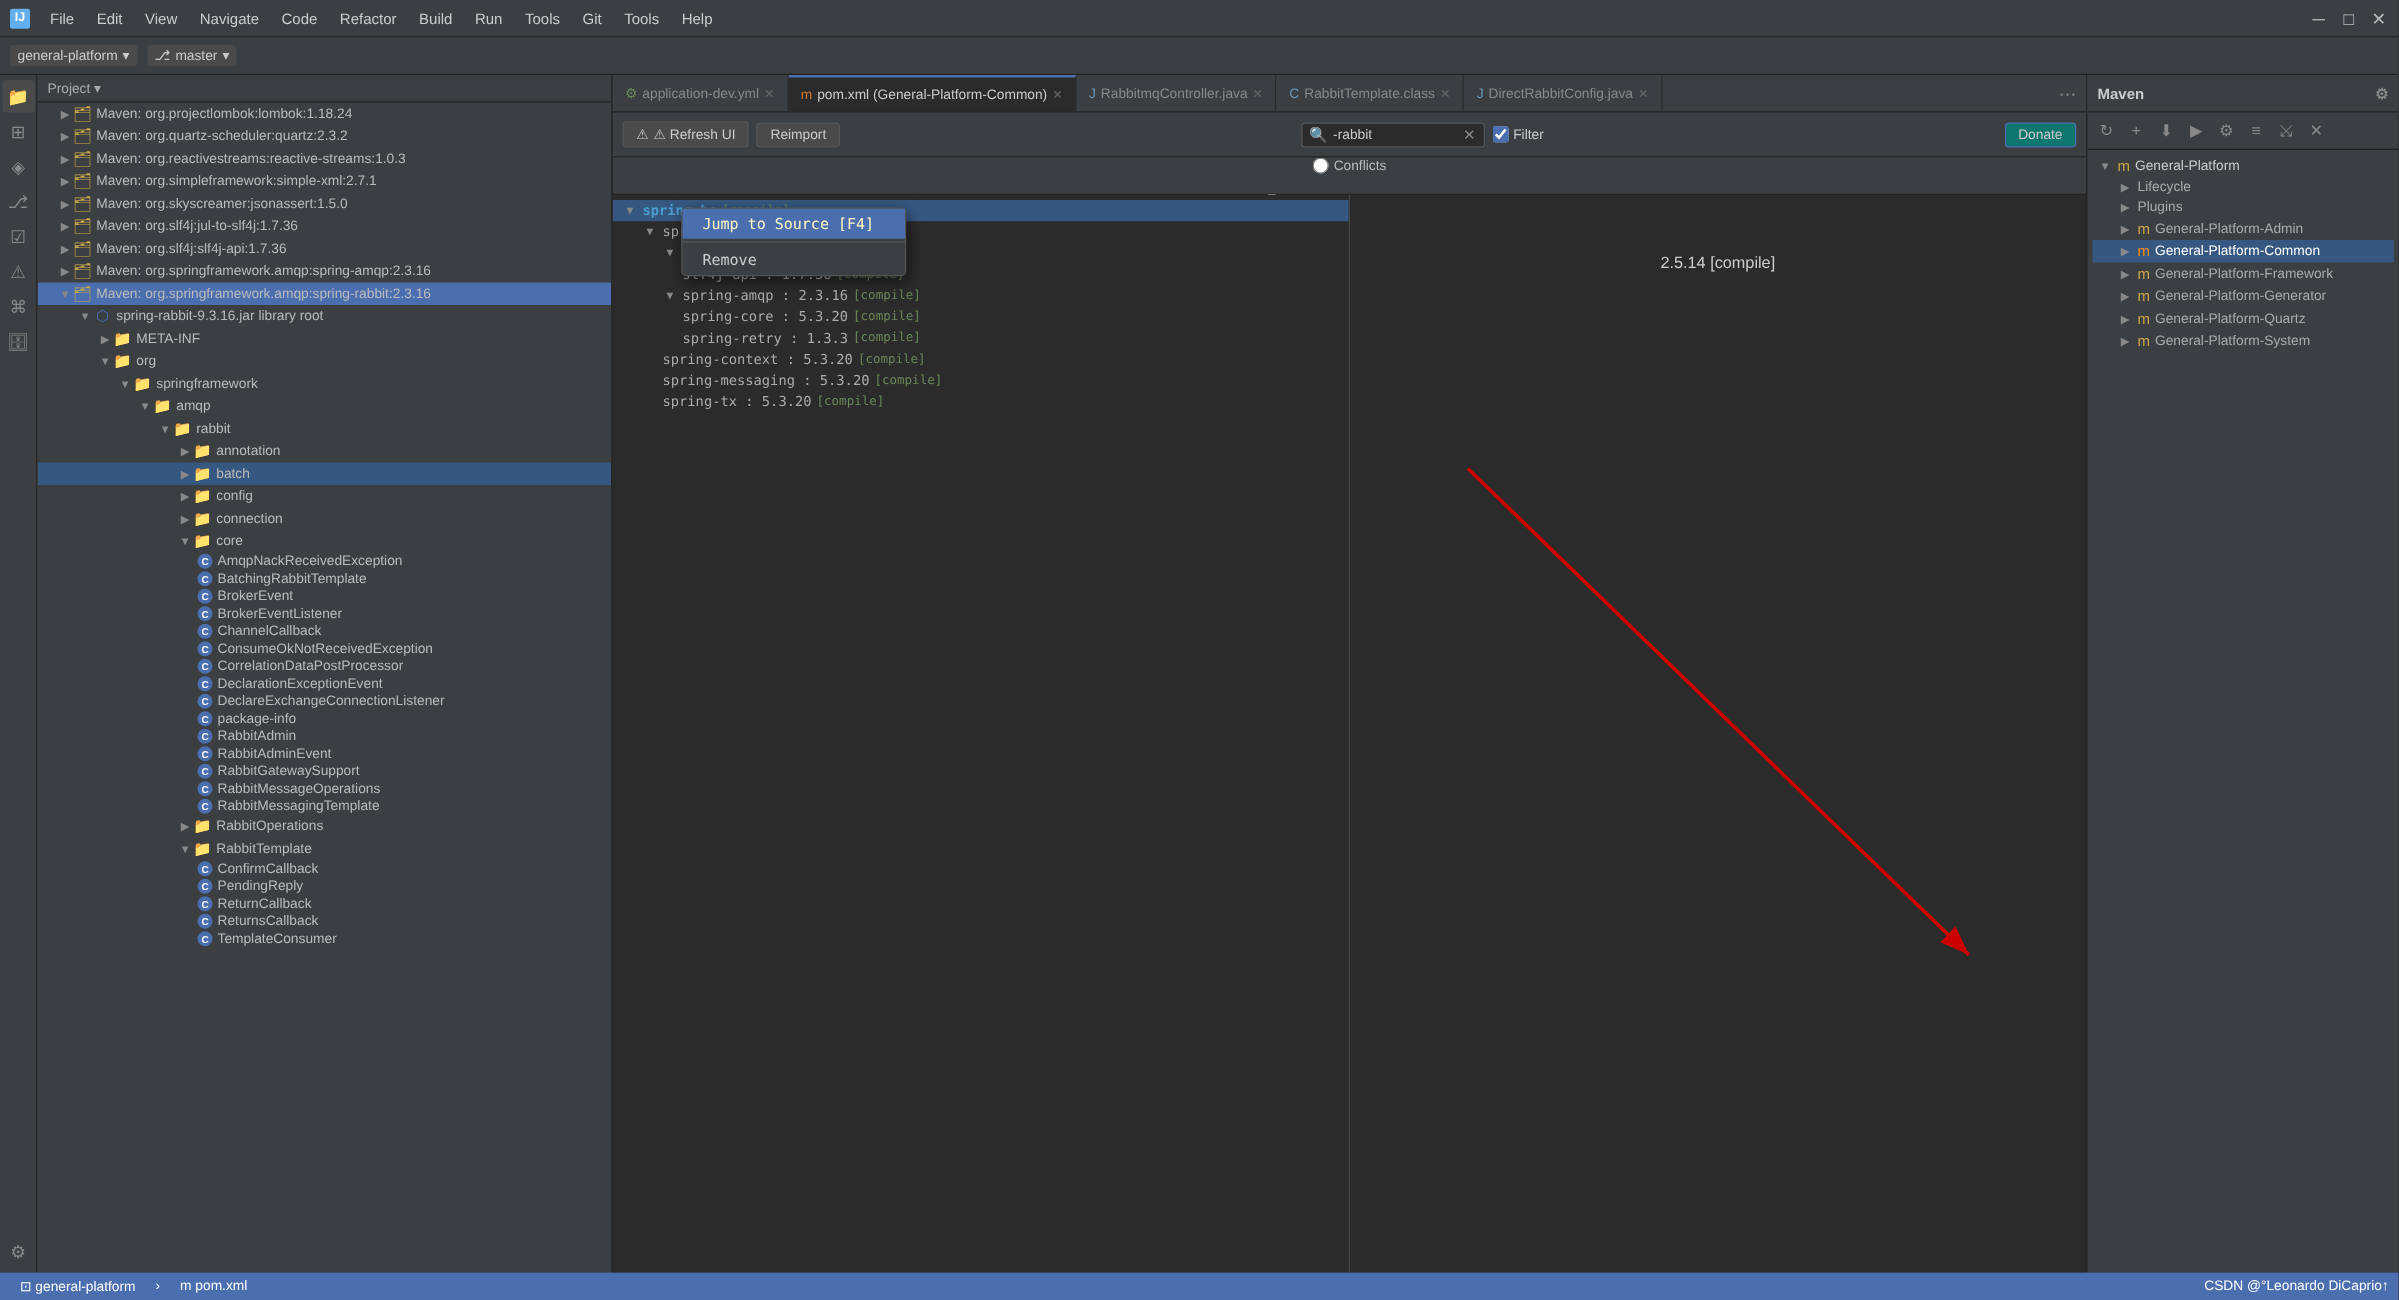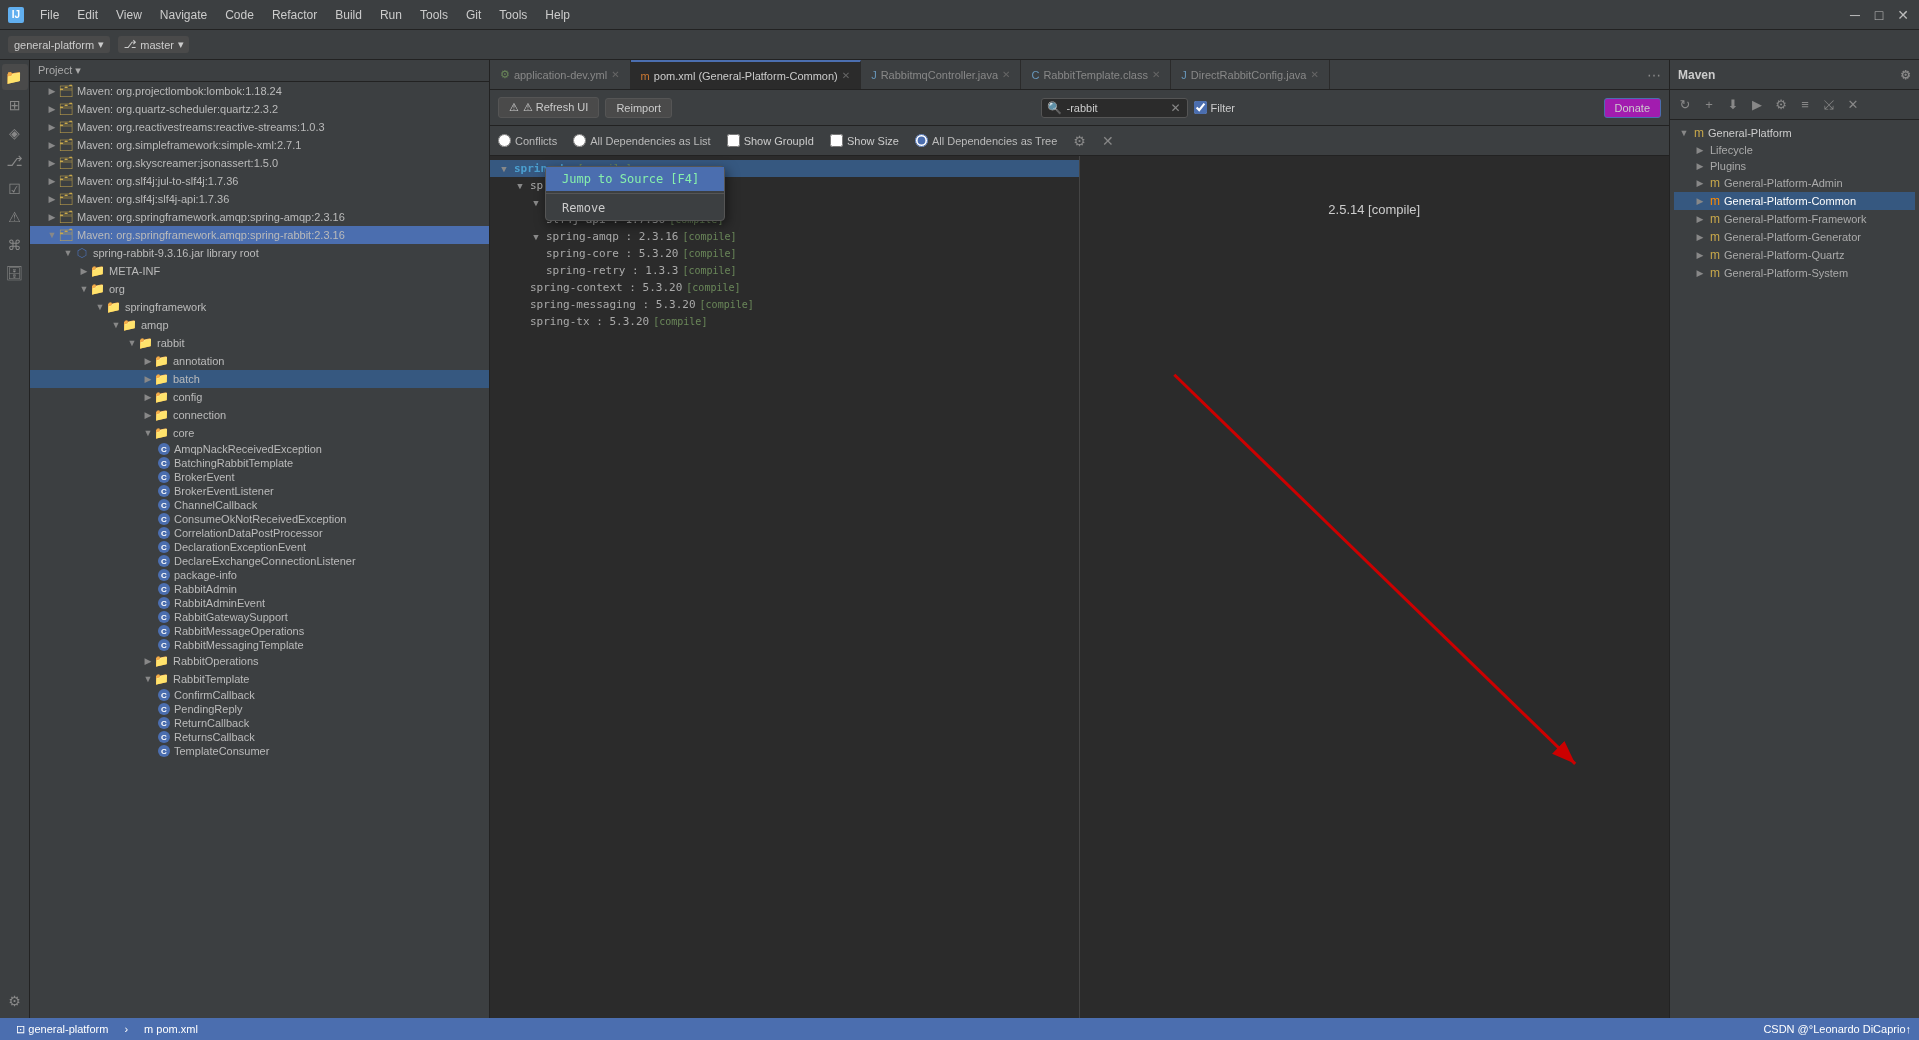--- a/index.html
+++ b/index.html
@@ -192,21 +192,21 @@
     .dep-btn {
       display: flex; align-items: center; gap: 4px;
       padding: 3px 10px;
       background: #4a4a4a;
       border: 1px solid #555;
       border-radius: 3px;
       color: #ccc;
       cursor: pointer;
       font-size: 11px;
     }
-    .dep-btn.donate { background: #a21caf; border-color: #4b6eaf; }
+    .dep-btn.donate { background: #0f766e; border-color: #4b6eaf; }
     .dep-search {
       display: flex; align-items: center;
       background: #2b2b2b;
       border: 1px solid #555;
       border-radius: 3px;
       padding: 2px 6px;
       gap: 4px;
     }
     .dep-search input {
       background: transparent;
@@ -224,20 +224,21 @@
     .dep-options {
       height: 30px;
       background: #3c3f41;
       border-bottom: 1px solid #222;
       display: flex;
       align-items: center;
       padding: 0 8px;
       gap: 16px;
       flex-shrink: 0;
       font-size: 11px;
+      flex-direction: column;
     }
     .radio-opt {
       display: flex; align-items: center; gap: 4px;
       cursor: pointer;
     }
     .radio-opt input { accent-color: #4b6eaf; }
     .dep-content {
       flex: 1;
       display: flex;
       overflow: hidden;
@@ -279,21 +280,21 @@
       padding: 5px 16px;
       cursor: pointer;
       font-size: 12px;
       color: #ccc;
       display: flex;
       align-items: center;
       gap: 8px;
     }
     .context-menu-item.highlighted-item {
       background: #4b6eaf;
-      color: #86efac;
+      color: #fef9c3;
     }
     .context-menu-separator { height: 1px; background: #555; margin: 2px 0; }
     
     .dep-row {
       padding: 2px 8px;
       display: flex;
       align-items: center;
       gap: 4px;
       color: #aaa;
     }

